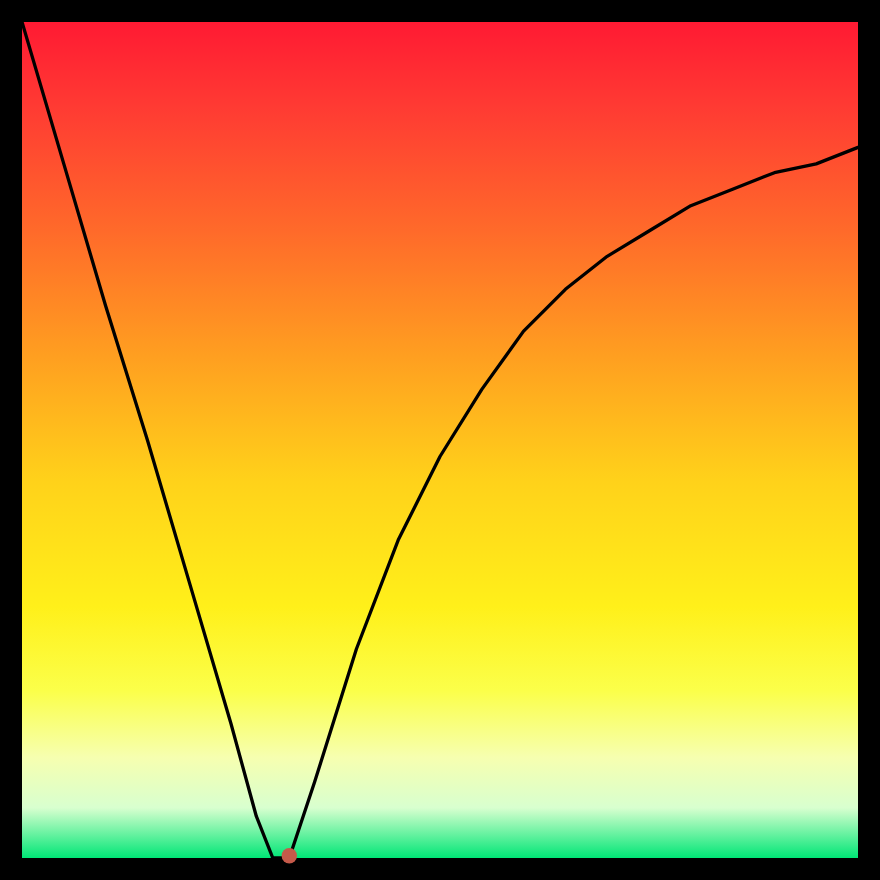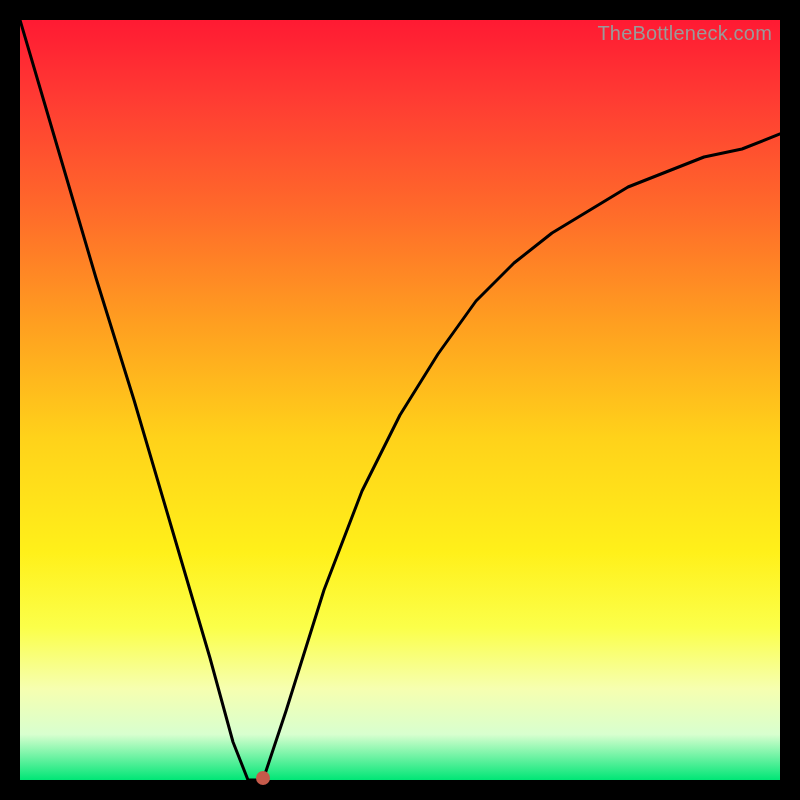--- a/index.html
+++ b/index.html
@@ -55,21 +55,20 @@
     border-radius: 50%;
     background: #c65a4a;
     z-index: 4;
     transform: translate(-50%, -50%);
   }
 </style>
 </head>
 <body>
 
 <div class="frame">
-  <div class="watermark">TheBottleneck.com</div>
 
   <svg class="curve" viewBox="0 0 760 760" preserveAspectRatio="none">
     <path d="M 0 0
          L 38 129
          L 76 258
          L 114 380
          L 152 509
          L 190 638
          L 213 722
          L 228 760

